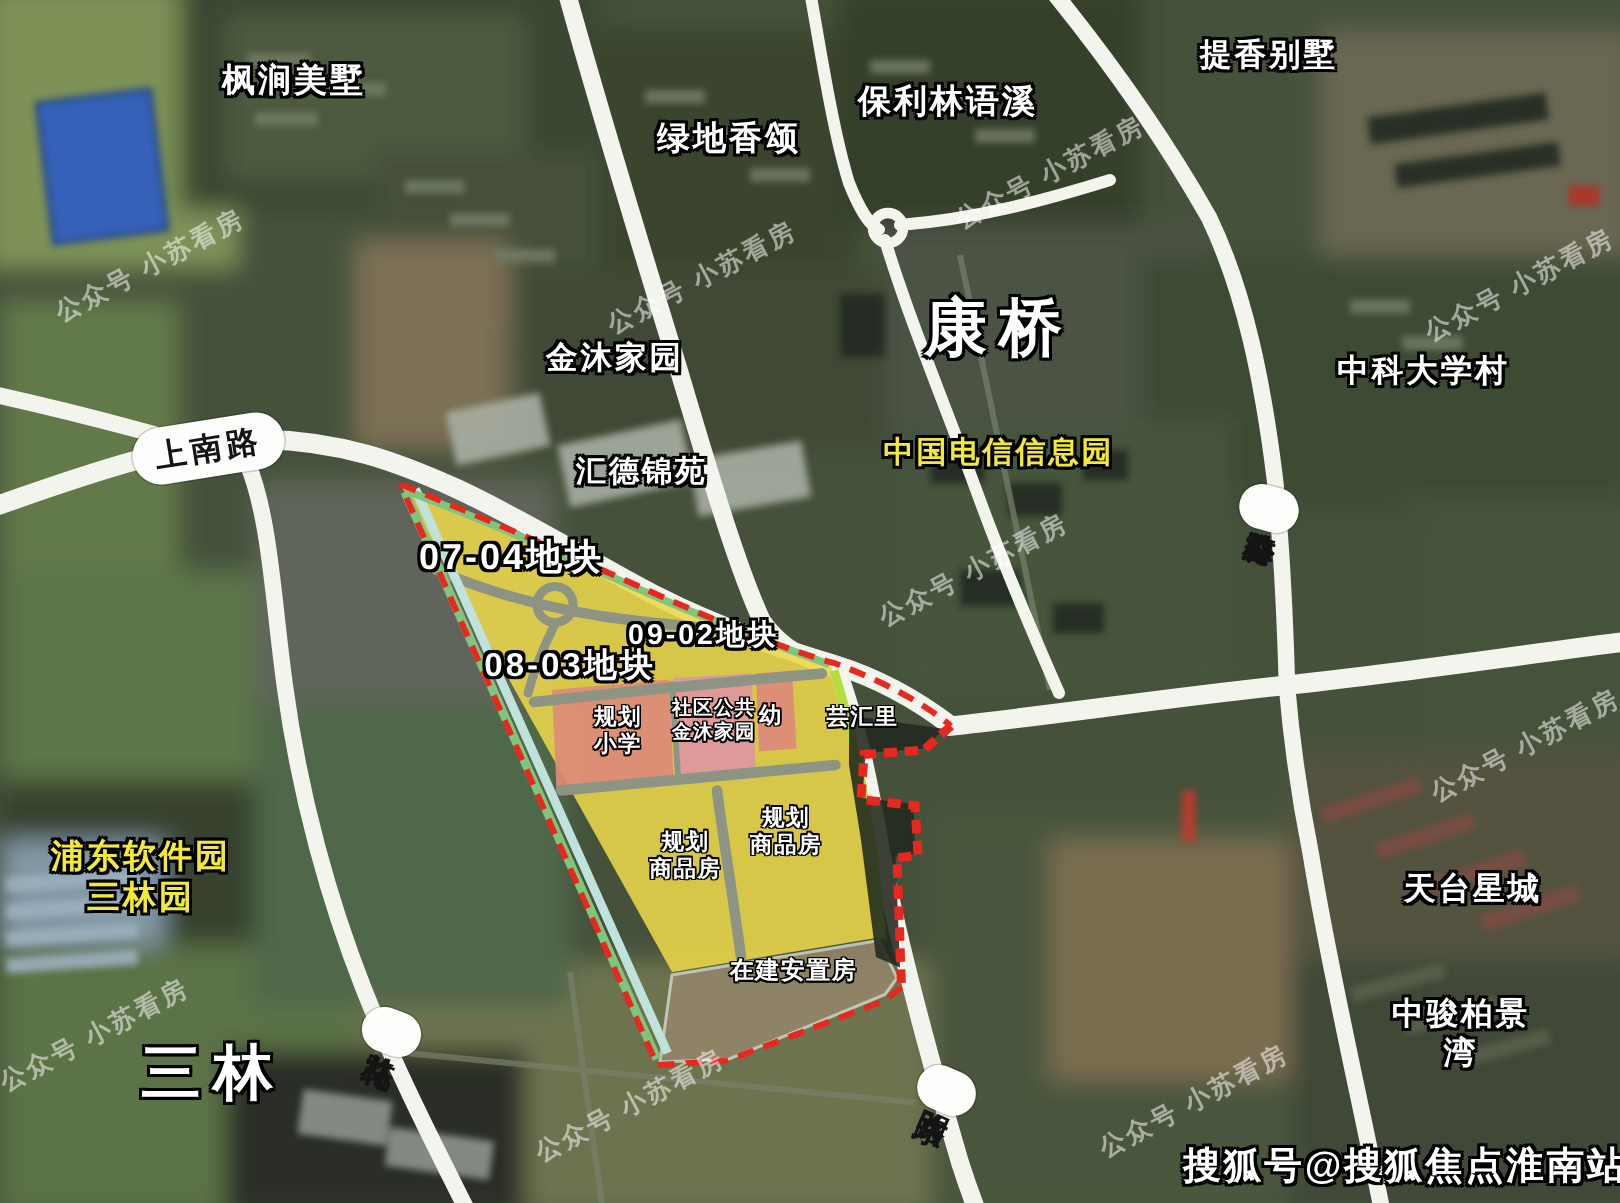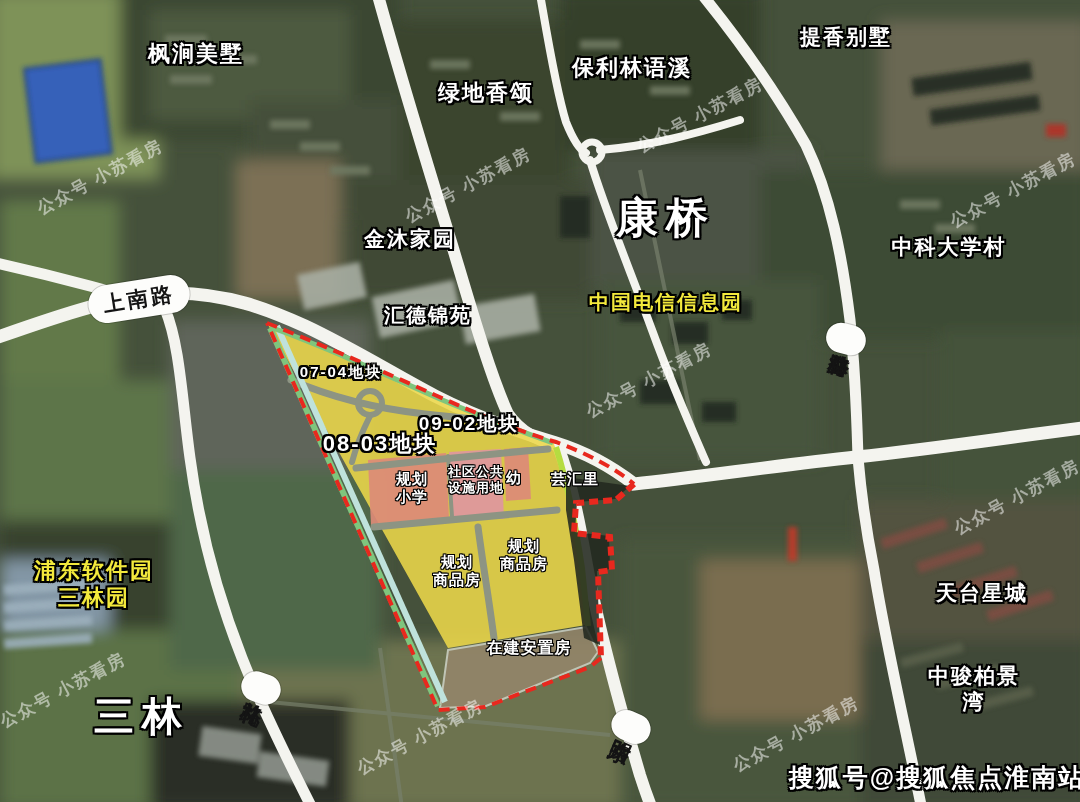--- a/index.html
+++ b/index.html
@@ -202,27 +202,27 @@
   <div class="lbl" style="left:949px;top:248px;font-size:21px;font-family:Liberation Serif, serif;">中科大学村</div>
   <div class="lbl" style="left:410px;top:239px;font-size:21px;">金沐家园</div>
   <div class="lbl" style="left:428px;top:315px;font-size:20px;">汇德锦苑</div>
   <div class="lbl yellow" style="left:666px;top:302px;font-size:20px;">中国电信信息园</div>
   <div class="lbl yellow" style="left:94px;top:585px;font-size:22px;">浦东软件园
 三林园</div>
   <div class="lbl" style="left:142px;top:716px;font-size:40px;letter-spacing:8px;">三林</div>
   <div class="lbl" style="left:982px;top:593px;font-size:21px;">天台星城</div>
   <div class="lbl" style="left:974px;top:689px;font-size:21px;">中骏柏景湾</div>
 
-  <div class="lbl" style="left:341px;top:372px;font-size:15px;">07-04地块</div>
+  <div class="lbl" style="left:341px;top:372px;font-size:24px;">07-04地块</div>
   <div class="lbl" style="left:457px;top:424px;font-size:19px;padding-left:24px;">09-02地块</div>
   <div class="lbl" style="left:380px;top:444px;font-size:22px;">08-03地块</div>
   <div class="lbl sm" style="left:412px;top:488px;font-size:15px;">规划
 小学</div>
   <div class="lbl sm" style="left:476px;top:480px;font-size:13px;">社区公共
-设施用地</div>
+金沐家园</div>
   <div class="lbl sm" style="left:514px;top:478px;font-size:15px;">幼</div>
   <div class="lbl sm" style="left:575px;top:479px;font-size:15px;">芸汇里</div>
   <div class="lbl sm" style="left:457px;top:571px;font-size:15px;">规划
 商品房</div>
   <div class="lbl sm" style="left:524px;top:555px;font-size:15px;">规划
 商品房</div>
   <div class="lbl sm" style="left:529px;top:648px;font-size:16px;">在建安置房</div>
 
   <div class="pill" style="left:139px;top:299px;transform:translate(-50%,-50%) rotate(-9deg);">上南路</div>
   <div class="pill vert" style="left:846px;top:339px;transform:translate(-50%,-50%) rotate(15deg);">林海公路</div>

